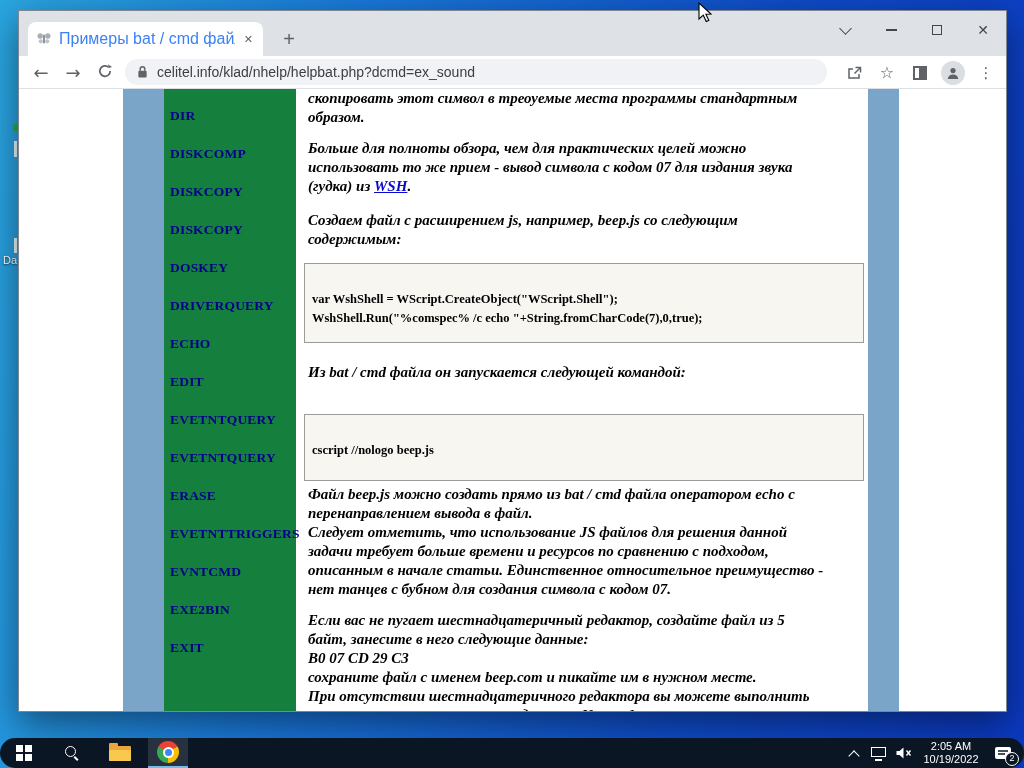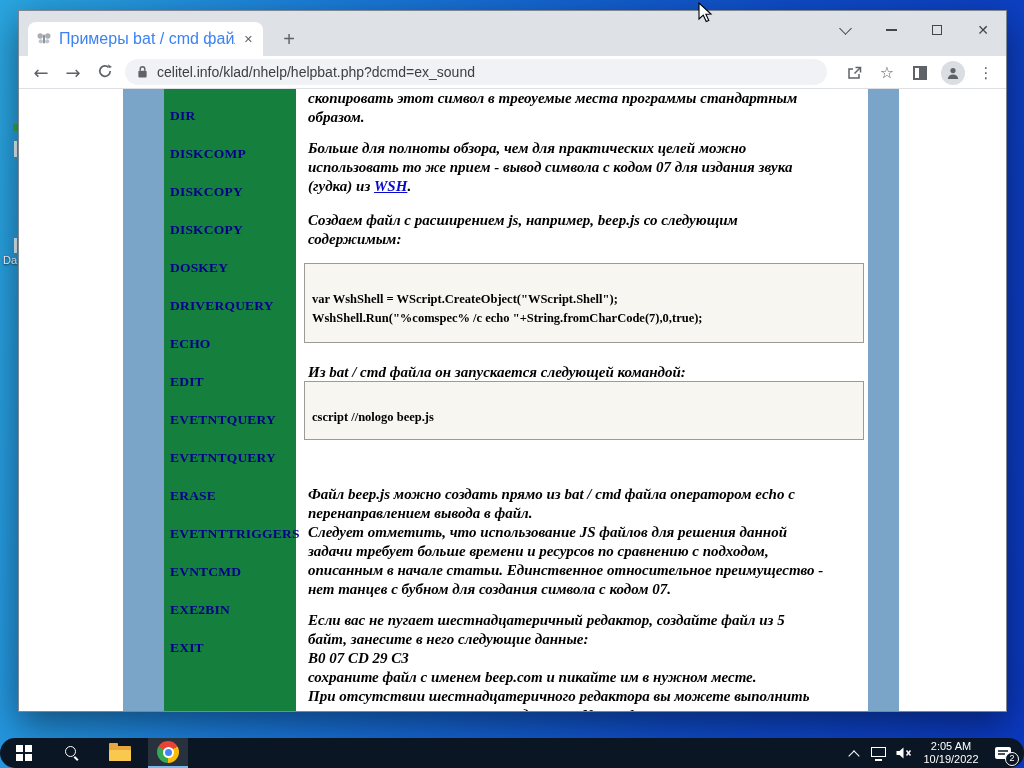--- a/index.html
+++ b/index.html
@@ -59,21 +59,21 @@
   .sidebar li { height:38px; }
   .sidebar a { font-family:"Liberation Serif", serif; font-weight:bold; font-size:13.5px;
     color:#00008b; text-decoration:none; letter-spacing:.2px; }
   .content { position:absolute; left:277px; top:0; width:572px; height:100%;
     font-family:"Liberation Serif", serif; font-weight:bold; font-size:15px; line-height:19px; color:#000; }
   .content p { position:absolute; left:0; width:100%; padding:0 12px; white-space:pre-line;font-style:italic; }
   .p1 { top:0; } .p2 { top:50px; } .p3 { top:122px; } .p4 { top:274px; } .p5 { top:396px; } .p6 { top:522px; }
   .wsh-link { color:#0909cc; text-decoration:underline; }
   .codebox { position:absolute; left:8px; width:560px; border:1px solid #9b9b98; background:#f7f6f1;
     padding:26px 0 16px 7px; font-size:12.5px; line-height:19px; white-space:pre-line; }
-  .code1 { top:174px; height:80px; } .code2 { top:292px; height:59px; }
+  .code1 { top:174px; height:80px; } .code2 { top:325px; height:67px; }
   
   .taskbar { position:absolute; left:0; bottom:0; width:1024px; height:30px; background:#0b1624;border-radius:15px; }
   .tb-btn { position:absolute; top:0; width:40px; height:30px; display:flex; align-items:center; justify-content:center; }
   .tb-chrome-active { background:rgba(255,255,255,.12); border-bottom:2px solid #76b9ed; }
   .win-logo { display:grid; grid-template-columns:7px 7px; grid-template-rows:7px 7px; gap:1.5px; }
   .win-logo span { background:#fff; }
   .search-g { position:relative; width:14px; height:14px; }
   .search-g::before { content:""; position:absolute; left:0; top:0; width:9px; height:9px;
     border:1.8px solid #fff; border-radius:50%; }
   .search-g::after { content:""; position:absolute; left:10px; top:10px; width:5px; height:1.8px;

